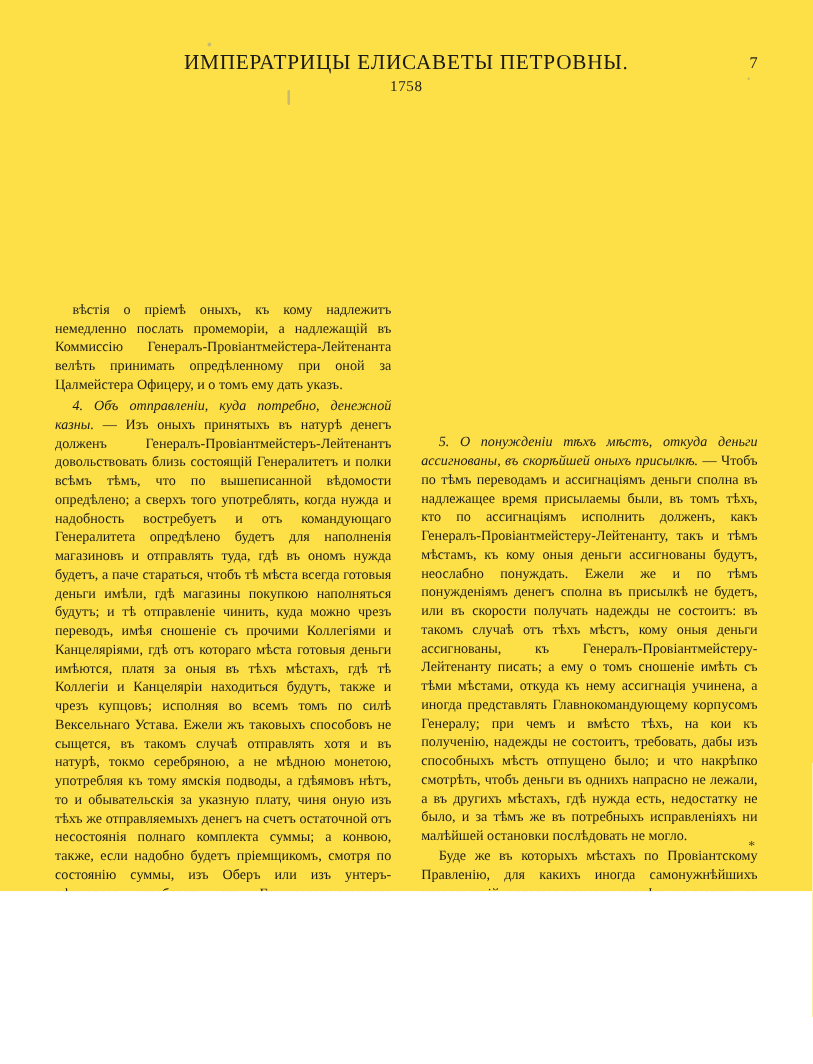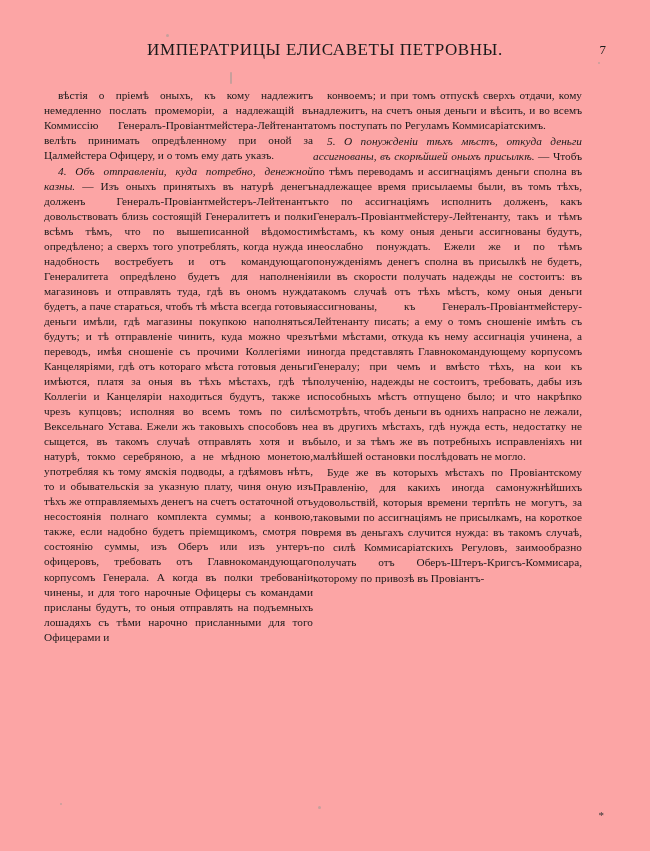--- a/index.html
+++ b/index.html
@@ -3,22 +3,22 @@
 <meta charset="utf-8">
 <style>
   html, body {
     margin: 0;
     padding: 0;
     background: #ffffff;
   }
   .page {
     position: relative;
     width: 650px;
-    height: 851px;
-    background: #fca5a5;
+    height: 713px;
+    background: #fde047;
     font-family: "Liberation Serif", serif;
     color: #1a1a1a;
     box-sizing: border-box;
     overflow: hidden;
   }
   .header {
     position: absolute;
     top: 40px;
     left: 0;
     width: 650px;
@@ -46,20 +46,22 @@
     font-size: 12px;
     letter-spacing: 0.5px;
   }
   .columns {
     position: absolute;
     top: 88px;
     left: 44px;
     width: 562px;
     height: 710px;
     display: flex;
+    gap: 24px;
+    align-items: flex-end;
   }
   .col {
     width: 269px;
     font-size: 11.3px;
     line-height: 1.33;
     text-align: justify;
     text-justify: inter-word;
     hyphens: manual;
   }
   .para {
@@ -91,30 +93,30 @@
 <body>
 
 <div class="page">
 
   <div class="header">
     <h1 class="header-title">ИМПЕРАТРИЦЫ ЕЛИСАВЕТЫ ПЕТРОВНЫ.</h1>
   </div>
 
   <div class="folio">7</div>
 
+  <div class="year">1758</div>
 
   <div class="columns">
 
     <div class="col">
       <p class="para">вѣстія о пріемѣ оныхъ, къ кому надлежитъ немедленно послать промеморіи, а надлежащій въ Коммиссію Генералъ-Провіантмейстера-Лейтенанта велѣть принимать опредѣленному при оной за Цалмейстера Офицеру, и о томъ ему дать указъ.</p>
       <p class="para"><span class="sect-head">4. Объ отправленіи, куда потребно, денежной казны.</span><span> — Изъ оныхъ принятыхъ въ натурѣ денегъ долженъ Генералъ-Провіантмейстеръ-Лейтенантъ довольствовать близь состоящій Генералитетъ и полки всѣмъ тѣмъ, что по вышеписанной вѣдомости опредѣлено; а сверхъ того употреблять, когда нужда и надобность востребуетъ и отъ командующаго Генералитета опредѣлено будетъ для наполненія магазиновъ и отправлять туда, гдѣ въ ономъ нужда будетъ, а паче стараться, чтобъ тѣ мѣста всегда готовыя деньги имѣли, гдѣ магазины покупкою наполняться будутъ; и тѣ отправленіе чинить, куда можно чрезъ переводъ, имѣя сношеніе съ прочими Коллегіями и Канцеляріями, гдѣ отъ котораго мѣста готовыя деньги имѣются, платя за оныя въ тѣхъ мѣстахъ, гдѣ тѣ Коллегіи и Канцеляріи находиться будутъ, также и чрезъ купцовъ; исполняя во всемъ томъ по силѣ Вексельнаго Устава. Ежели жъ таковыхъ способовъ не сыщется, въ такомъ случаѣ отправлять хотя и въ натурѣ, токмо серебряною, а не мѣдною монетою, употребляя къ тому ямскія подводы, а гдѣямовъ нѣтъ, то и обывательскія за указную плату, чиня оную изъ тѣхъ же отправляемыхъ денегъ на счетъ остаточной отъ несостоянія полнаго комплекта суммы; а конвою, также, если надобно будетъ пріемщикомъ, смотря по состоянію суммы, изъ Оберъ или изъ унтеръ-офицеровъ, требовать отъ Главнокомандующаго корпусомъ Генерала. А когда въ полки требованіи чинены, и для того нарочные Офицеры съ командами присланы будутъ, то оныя отправлять на подъемныхъ лошадяхъ съ тѣми нарочно присланными для того Офицерами и</span></p>
     </div>
 
     <div class="col">
-      <p class="para">конвоемъ; и при томъ отпускѣ сверхъ отдачи, кому надлежитъ, на счетъ оныя деньги и вѣсить, и во всемъ томъ поступать по Регуламъ Коммисаріатскимъ.</p>
       <p class="para"><span class="sect-head">5. О понужденіи тѣхъ мѣстъ, откуда деньги ассигнованы, въ скорѣйшей оныхъ присылкѣ.</span><span> — Чтобъ по тѣмъ переводамъ и ассигнаціямъ деньги сполна въ надлежащее время присылаемы были, въ томъ тѣхъ, кто по ассигнаціямъ исполнить долженъ, какъ Генералъ-Провіантмейстеру-Лейтенанту, такъ и тѣмъ мѣстамъ, къ кому оныя деньги ассигнованы будутъ, неослабно понуждать. Ежели же и по тѣмъ понужденіямъ денегъ сполна въ присылкѣ не будетъ, или въ скорости получать надежды не состоитъ: въ такомъ случаѣ отъ тѣхъ мѣстъ, кому оныя деньги ассигнованы, къ Генералъ-Провіантмейстеру-Лейтенанту писать; а ему о томъ сношеніе имѣть съ тѣми мѣстами, откуда къ нему ассигнація учинена, а иногда представлять Главнокомандующему корпусомъ Генералу; при чемъ и вмѣсто тѣхъ, на кои къ полученію, надежды не состоитъ, требовать, дабы изъ способныхъ мѣстъ отпущено было; и что накрѣпко смотрѣть, чтобъ деньги въ однихъ напрасно не лежали, а въ другихъ мѣстахъ, гдѣ нужда есть, недостатку не было, и за тѣмъ же въ потребныхъ исправленіяхъ ни малѣйшей остановки послѣдовать не могло.</span></p>
       <p class="para">Буде же въ которыхъ мѣстахъ по Провіантскому Правленію, для какихъ иногда самонужнѣйшихъ удовольствій, которыя времени терпѣть не могутъ, за таковыми по ассигнаціямъ не присылкамъ, на короткое время въ деньгахъ случится нужда: въ такомъ случаѣ, по силѣ Коммисаріатскихъ Регуловъ, заимообразно получать отъ Оберъ-Штеръ-Кригсъ-Коммисара, которому по привозѣ въ Провіантъ-</p>
     </div>
 
   </div>
 
   <div class="bottom-star">*</div>
 
   <div class="spot" style="left:230px; top:72px; width:2px; height:12px; border-radius:1px;"></div>
   <div class="spot" style="left:166px; top:34px; width:3px; height:3px;"></div>

